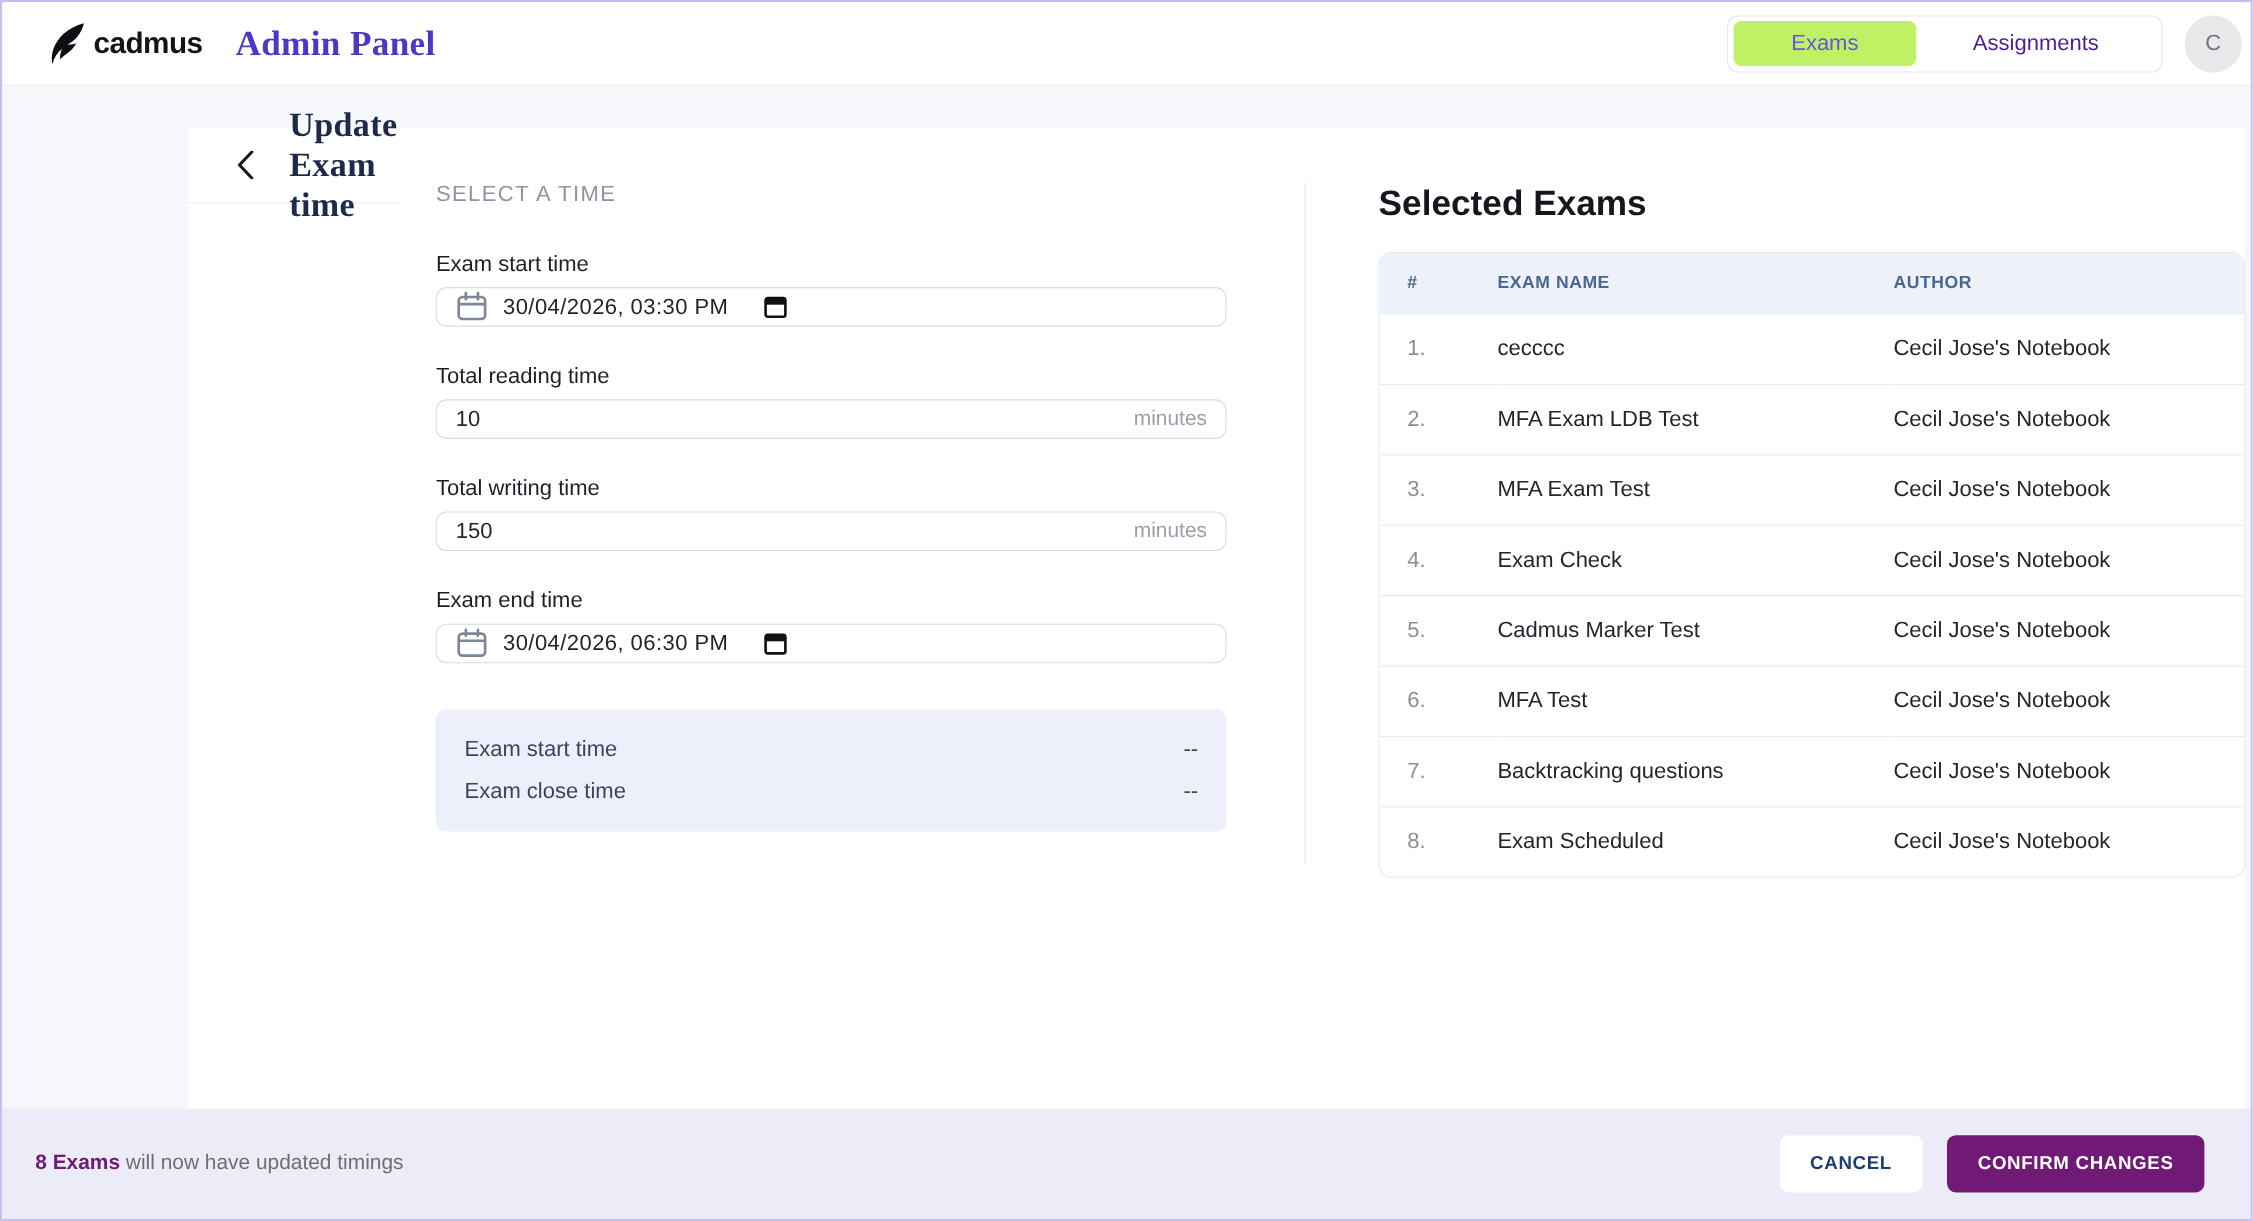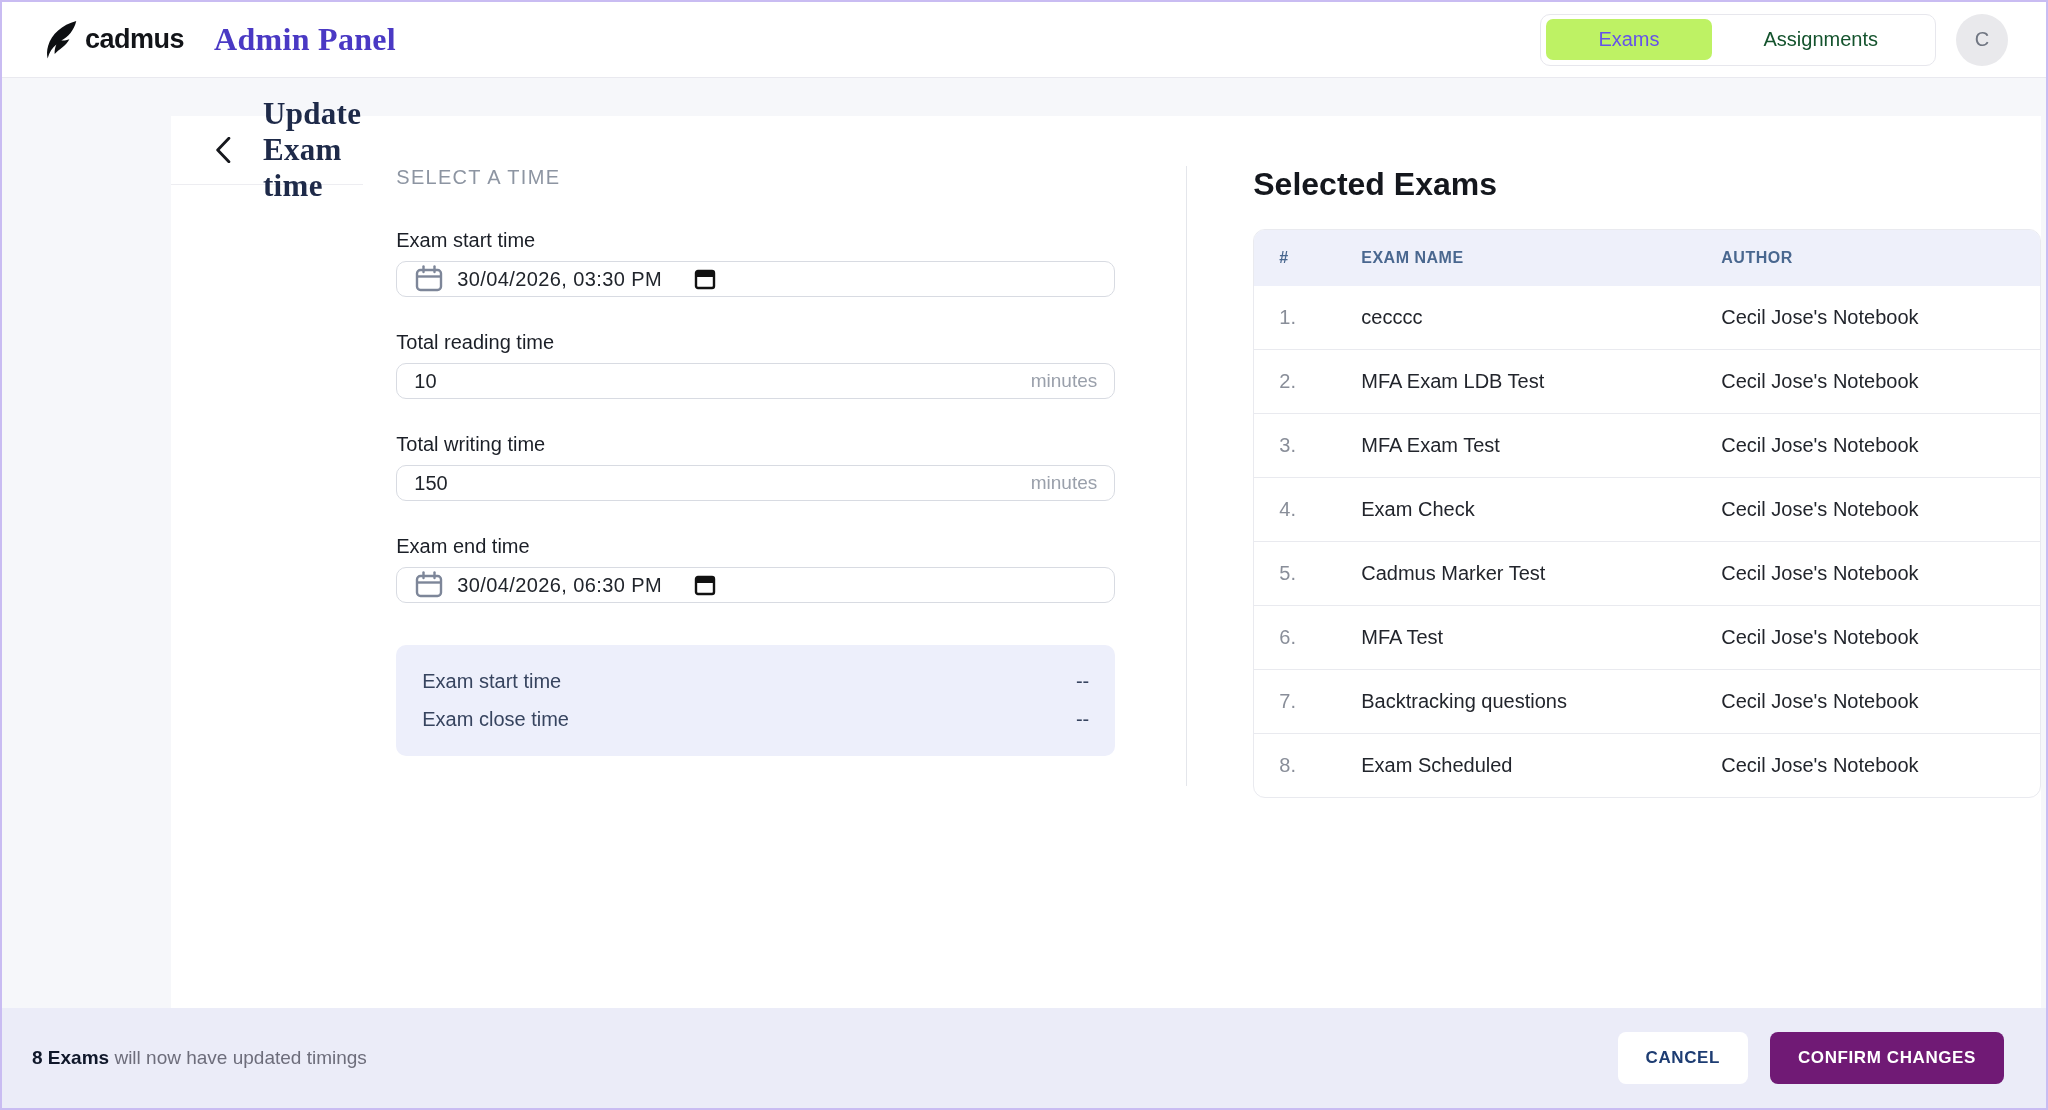--- a/index.html
+++ b/index.html
@@ -16,38 +16,38 @@
     background: #f6f7fa;
     overflow: hidden;
   }
 
   
   .navbar {
     height: 76px; flex: 0 0 76px;
     background: #fff;
     border-bottom: 1px solid #e9e9ef;
     display: flex; align-items: center;
-    padding: 0 38px 0 42px;
+    padding: 0 8px 0 42px;
   }
   .logo-group { display: flex; align-items: center; cursor: pointer; }
   .logo-feather { width: 34px; height: 40px; margin-right: 7px; }
   .logo-text { font-size: 27px; font-weight: 700; letter-spacing: -0.5px; color: #121418; }
   .admin-title {
     font-family: "Liberation Serif", "DejaVu Serif", serif;
     font-size: 32px; font-weight: 600; color: #4a39c4;
     margin-left: 30px; letter-spacing: 0.3px;
   }
   .nav-spacer { flex: 1; }
   .tab-group {
     display: flex; align-items: center;
     border: 1px solid #e7e7ed; border-radius: 10px;
     background: #fff; padding: 5px; height: 52px;
   }
   .tab {
-    font-size: 20px; color: #14532d;
+    font-size: 20px; color: #4c1d95;
     padding: 9px 52px; border-radius: 7px; cursor: pointer;
     white-space: nowrap;
   }
   .tab.active { background: #bef264; color: #6552ea; }
   .avatar {
     width: 52px; height: 52px; border-radius: 50%;
     background: #e9e9ec; color: #6f7581;
     font-size: 20px; display: flex; align-items: center; justify-content: center;
     margin-left: 20px; cursor: pointer;
   }
@@ -128,21 +128,21 @@
   td.col-name, td.col-author { color: #22252c; }
 
   
   .footer-bar {
     height: 100px; flex: 0 0 100px;
     background: #ebecf8;
     display: flex; align-items: center;
     padding: 0 42px 0 30px;
   }
   .footer-text { font-size: 19px; color: #6d6d7b; }
-  .footer-text b { color: #0f172a; font-weight: 700; }
+  .footer-text b { color: #701a75; font-weight: 700; }
   .footer-spacer { flex: 1; }
   .btn {
     font-family: inherit; font-size: 17px; font-weight: 700; letter-spacing: 0.6px;
     border: none; border-radius: 8px; padding: 16px 28px; cursor: pointer;
   }
   .btn-cancel { background: #fff; color: #1d3c72; }
   .btn-confirm { background: #701a75; color: #fff; margin-left: 22px; }
 </style>
 </head>
 <body>

